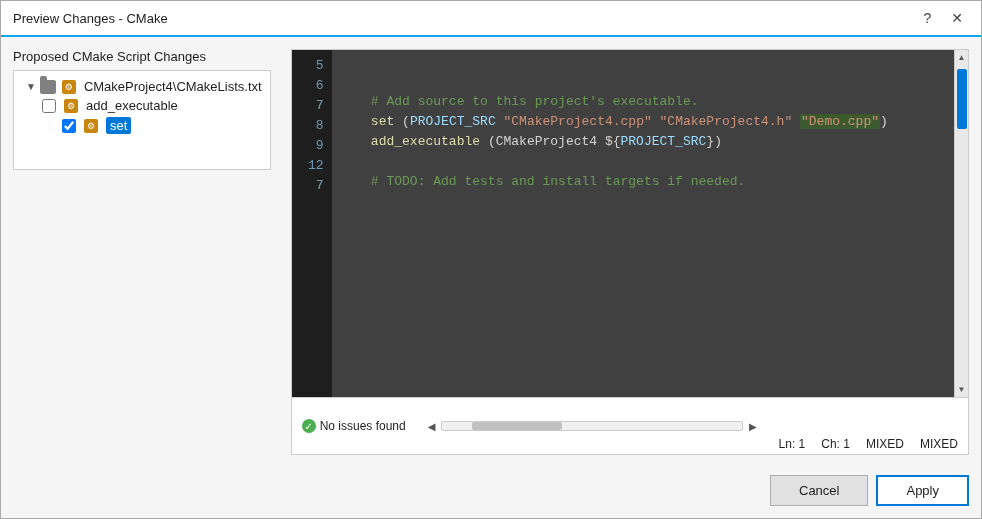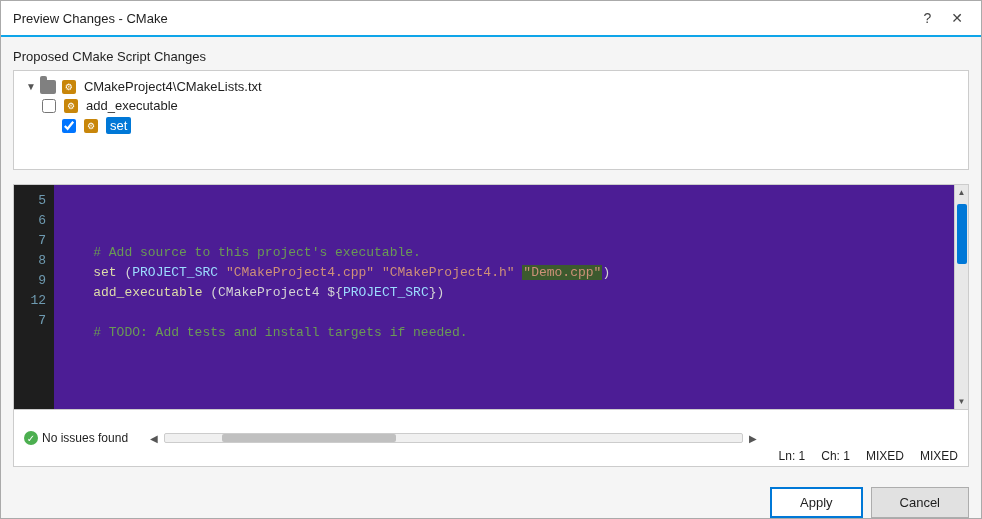--- a/index.html
+++ b/index.html
@@ -59,23 +59,23 @@
       font-size: 14px;
       color: #444;
       padding: 2px 6px;
       display: flex;
       align-items: center;
     }
 
     .dialog-body {
       flex: 1;
       display: flex;
-      flex-direction: column;
+      flex-direction: row;
       padding: 12px;
-      gap: 14px;
+      gap: 20px;
     }
 
     
     .section-label {
       font-size: 13px;
       color: #1e1e1e;
       margin-bottom: 6px;
     }
 
     .tree-section {
@@ -151,26 +151,26 @@
       font-family: 'Consolas', 'Courier New', monospace;
       font-size: 13px;
       text-align: right;
       min-width: 40px;
       line-height: 20px;
       user-select: none;
     }
 
     .code-lines {
       flex: 1;
-      background: #4c1d95;
+      background: #404040;
       color: #d4d4d4;
       font-family: 'Consolas', 'Courier New', monospace;
       font-size: 13px;
       line-height: 20px;
-      padding: 18px 0 6px 8px;
+      padding: 2px 0 6px 8px;
       overflow-x: auto;
       white-space: pre;
     }
 
     .code-line { display: block; }
     .code-comment { color: #6a9955; }
     .code-string { color: #ce9178; }
     .code-string-highlight { color: #ce9178; background: #3c5a2e; padding: 0 1px; }
     .code-func { color: #dcdcaa; }
     .code-var { color: #9cdcfe; }
@@ -383,17 +383,17 @@
             <span>MIXED</span>
             <span>MIXED</span>
           </div>
         </div>
       </div>
     </div>
 
   </div>
 
   <div class="button-row">
+    <button class="btn">Cancel</button>
     <button class="btn btn-apply">Apply</button>
-    <button class="btn">Cancel</button>
   </div>
 
 </div>
 
 </body></html>

